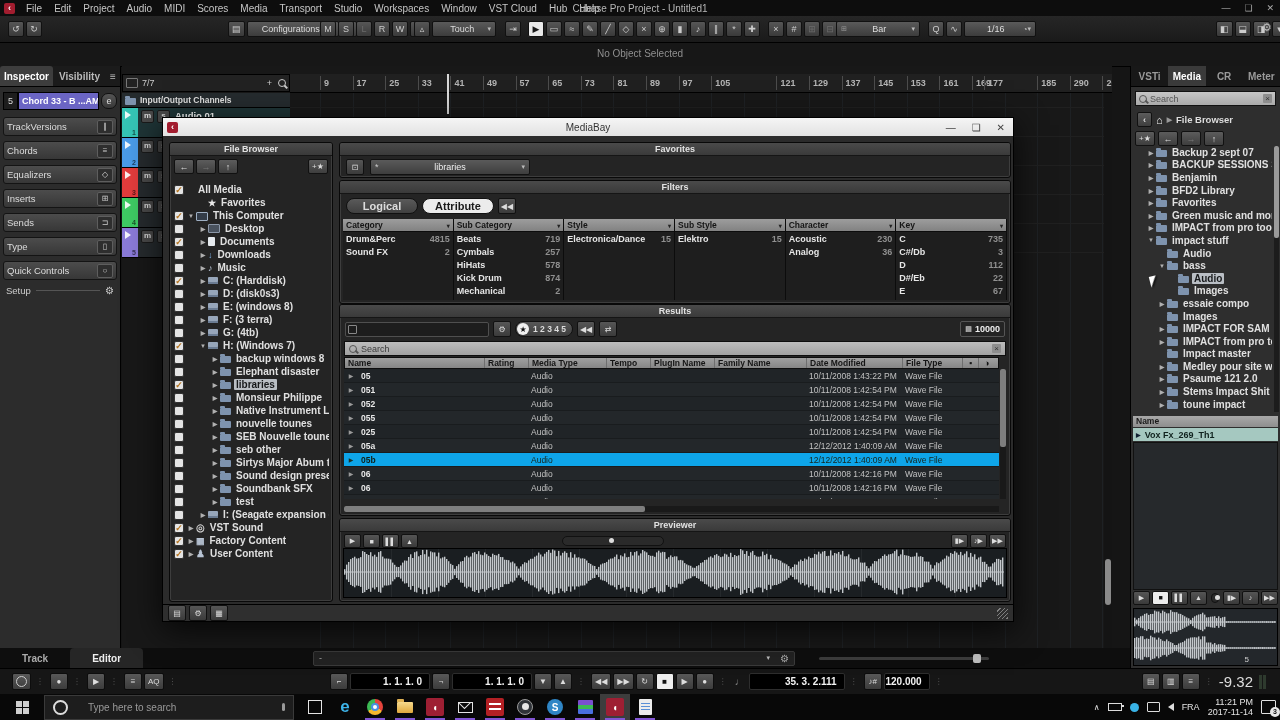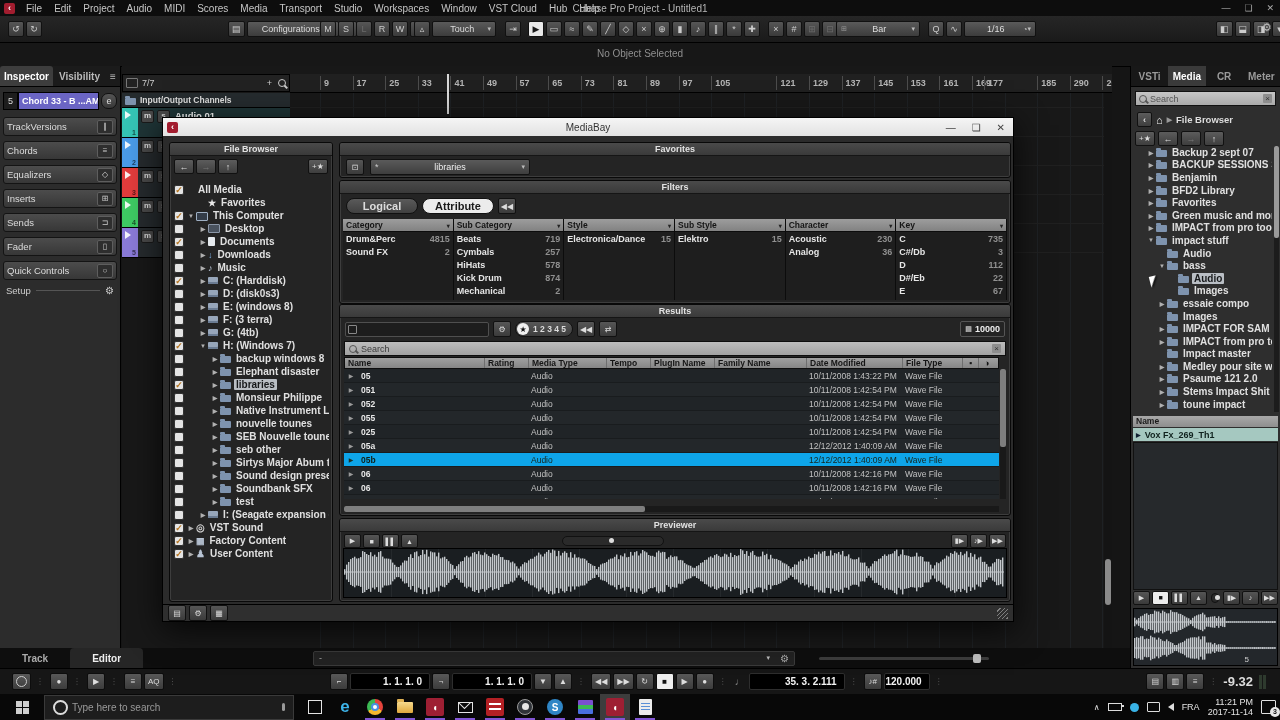--- a/index.html
+++ b/index.html
@@ -171,21 +171,21 @@
   .trgroup{position:absolute;top:4px;display:flex;align-items:center;gap:2px}
   .trbtn{height:17px;min-width:18px;background:linear-gradient(#585858,#3c3c3c);border:1px solid #0d0d0d;border-radius:2px;color:#ddd;font-size:8px;display:flex;align-items:center;justify-content:center;padding:0 3px;box-sizing:border-box}
   .trbtn.on{background:#eee;color:#111}
   .numbox{height:17px;background:#000;border:1px solid #2e2e2e;border-radius:2px;color:#f2f2f2;font-size:10px;font-weight:bold;display:flex;align-items:center;justify-content:flex-end;padding:0 7px;box-sizing:border-box}
   .trdots{color:#565656;font-size:8px;margin:0 3px;letter-spacing:1px}
   
   #taskbar{position:absolute;left:0;top:694px;width:1280px;height:26px;background:#080808;display:flex;align-items:center;z-index:40}
   #startbtn{width:44px;height:26px;display:flex;align-items:center;justify-content:center}
   .winlogo{display:grid;grid-template-columns:6px 6px;grid-template-rows:6px 6px;gap:1px}
   .winlogo span{background:#cfcfcf}
-  #tsearch{width:250px;height:25px;background:#1d1d1d;border:1px solid #3a3a3a;display:flex;align-items:center;gap:4px;padding:0 8px;box-sizing:border-box;color:#9a9a9a;font-size:10px}
+  #tsearch{width:250px;height:25px;background:#1d1d1d;border:1px solid #3a3a3a;display:flex;align-items:center;gap:20px;padding:0 8px;box-sizing:border-box;color:#9a9a9a;font-size:10px}
   .cortana{width:11px;height:11px;border:2px solid #ddd;border-radius:50%;flex:0 0 auto}
   .micro{margin-left:auto;width:3px;height:8px;background:#9a9a9a;border-radius:2px}
   #tbicons{display:flex;align-items:center;height:26px;margin-left:6px}
   .tb-ic{width:30px;height:26px;position:relative;display:flex;align-items:center;justify-content:center}
   .tb-ic.active{background:#3d3d3d}
   .tb-ic.run::after{content:"";position:absolute;bottom:0;left:5px;right:5px;height:2px;background:#8155d4}
   #tray{position:absolute;right:4px;top:0;height:26px;display:flex;align-items:center;gap:8px;font-size:9px;color:#e4e4e4}
   #trayclock{text-align:right;line-height:10px;font-size:9px}
   .notifsq{position:relative;width:13px;height:12px;border:1px solid #e0e0e0;border-radius:1px}
   .notifbadge{position:absolute;right:-5px;bottom:-4px;width:10px;height:10px;border-radius:50%;background:#e8e8e8;color:#111;font-size:7px;line-height:10px;text-align:center;font-weight:bold}
@@ -341,21 +341,21 @@
         </div>
         <div class="isec">
           <div>Inserts</div>
           <div class="ico">⊞</div>
         </div>
         <div class="isec">
           <div>Sends</div>
           <div class="ico">⊐</div>
         </div>
         <div class="isec">
-          <div>Fader</div>
+          <div>Type</div>
           <div class="ico">▯</div>
         </div>
         <div class="isec">
           <div>Quick Controls</div>
           <div class="ico">○</div>
         </div>
       </div>
     <div id="setuprow">
       <span>Setup</span>
       <span class="line"></span>
@@ -1757,21 +1757,21 @@
       <span class="trdots">⋮</span>
       <span class="trbtn">♪#</span>
       <span class="numbox" style="width:46px">120.000</span>
       <span class="trdots">⋮</span>
     </div>
     <div class="trgroup" style="right:14px">
       <span class="trbtn">▤</span>
       <span class="trbtn">▥</span>
       <span class="trbtn">≡</span>
       <span class="trdots">⋮</span>
-      <span style="color:#ddd;font-size:13px;font-weight:bold">-9.32</span>
+      <span style="color:#ddd;font-size:15px;font-weight:normal">-9.32</span>
       <span style="display:flex;gap:1px;margin-left:4px">
         <span style="width:3px;height:14px;background:#2e3a2e"></span>
         <span style="width:3px;height:14px;background:#2e3a2e"></span>
       </span>
     </div>
   </div>
 
   <div id="taskbar">
     <div id="startbtn">
       <span class="winlogo">

